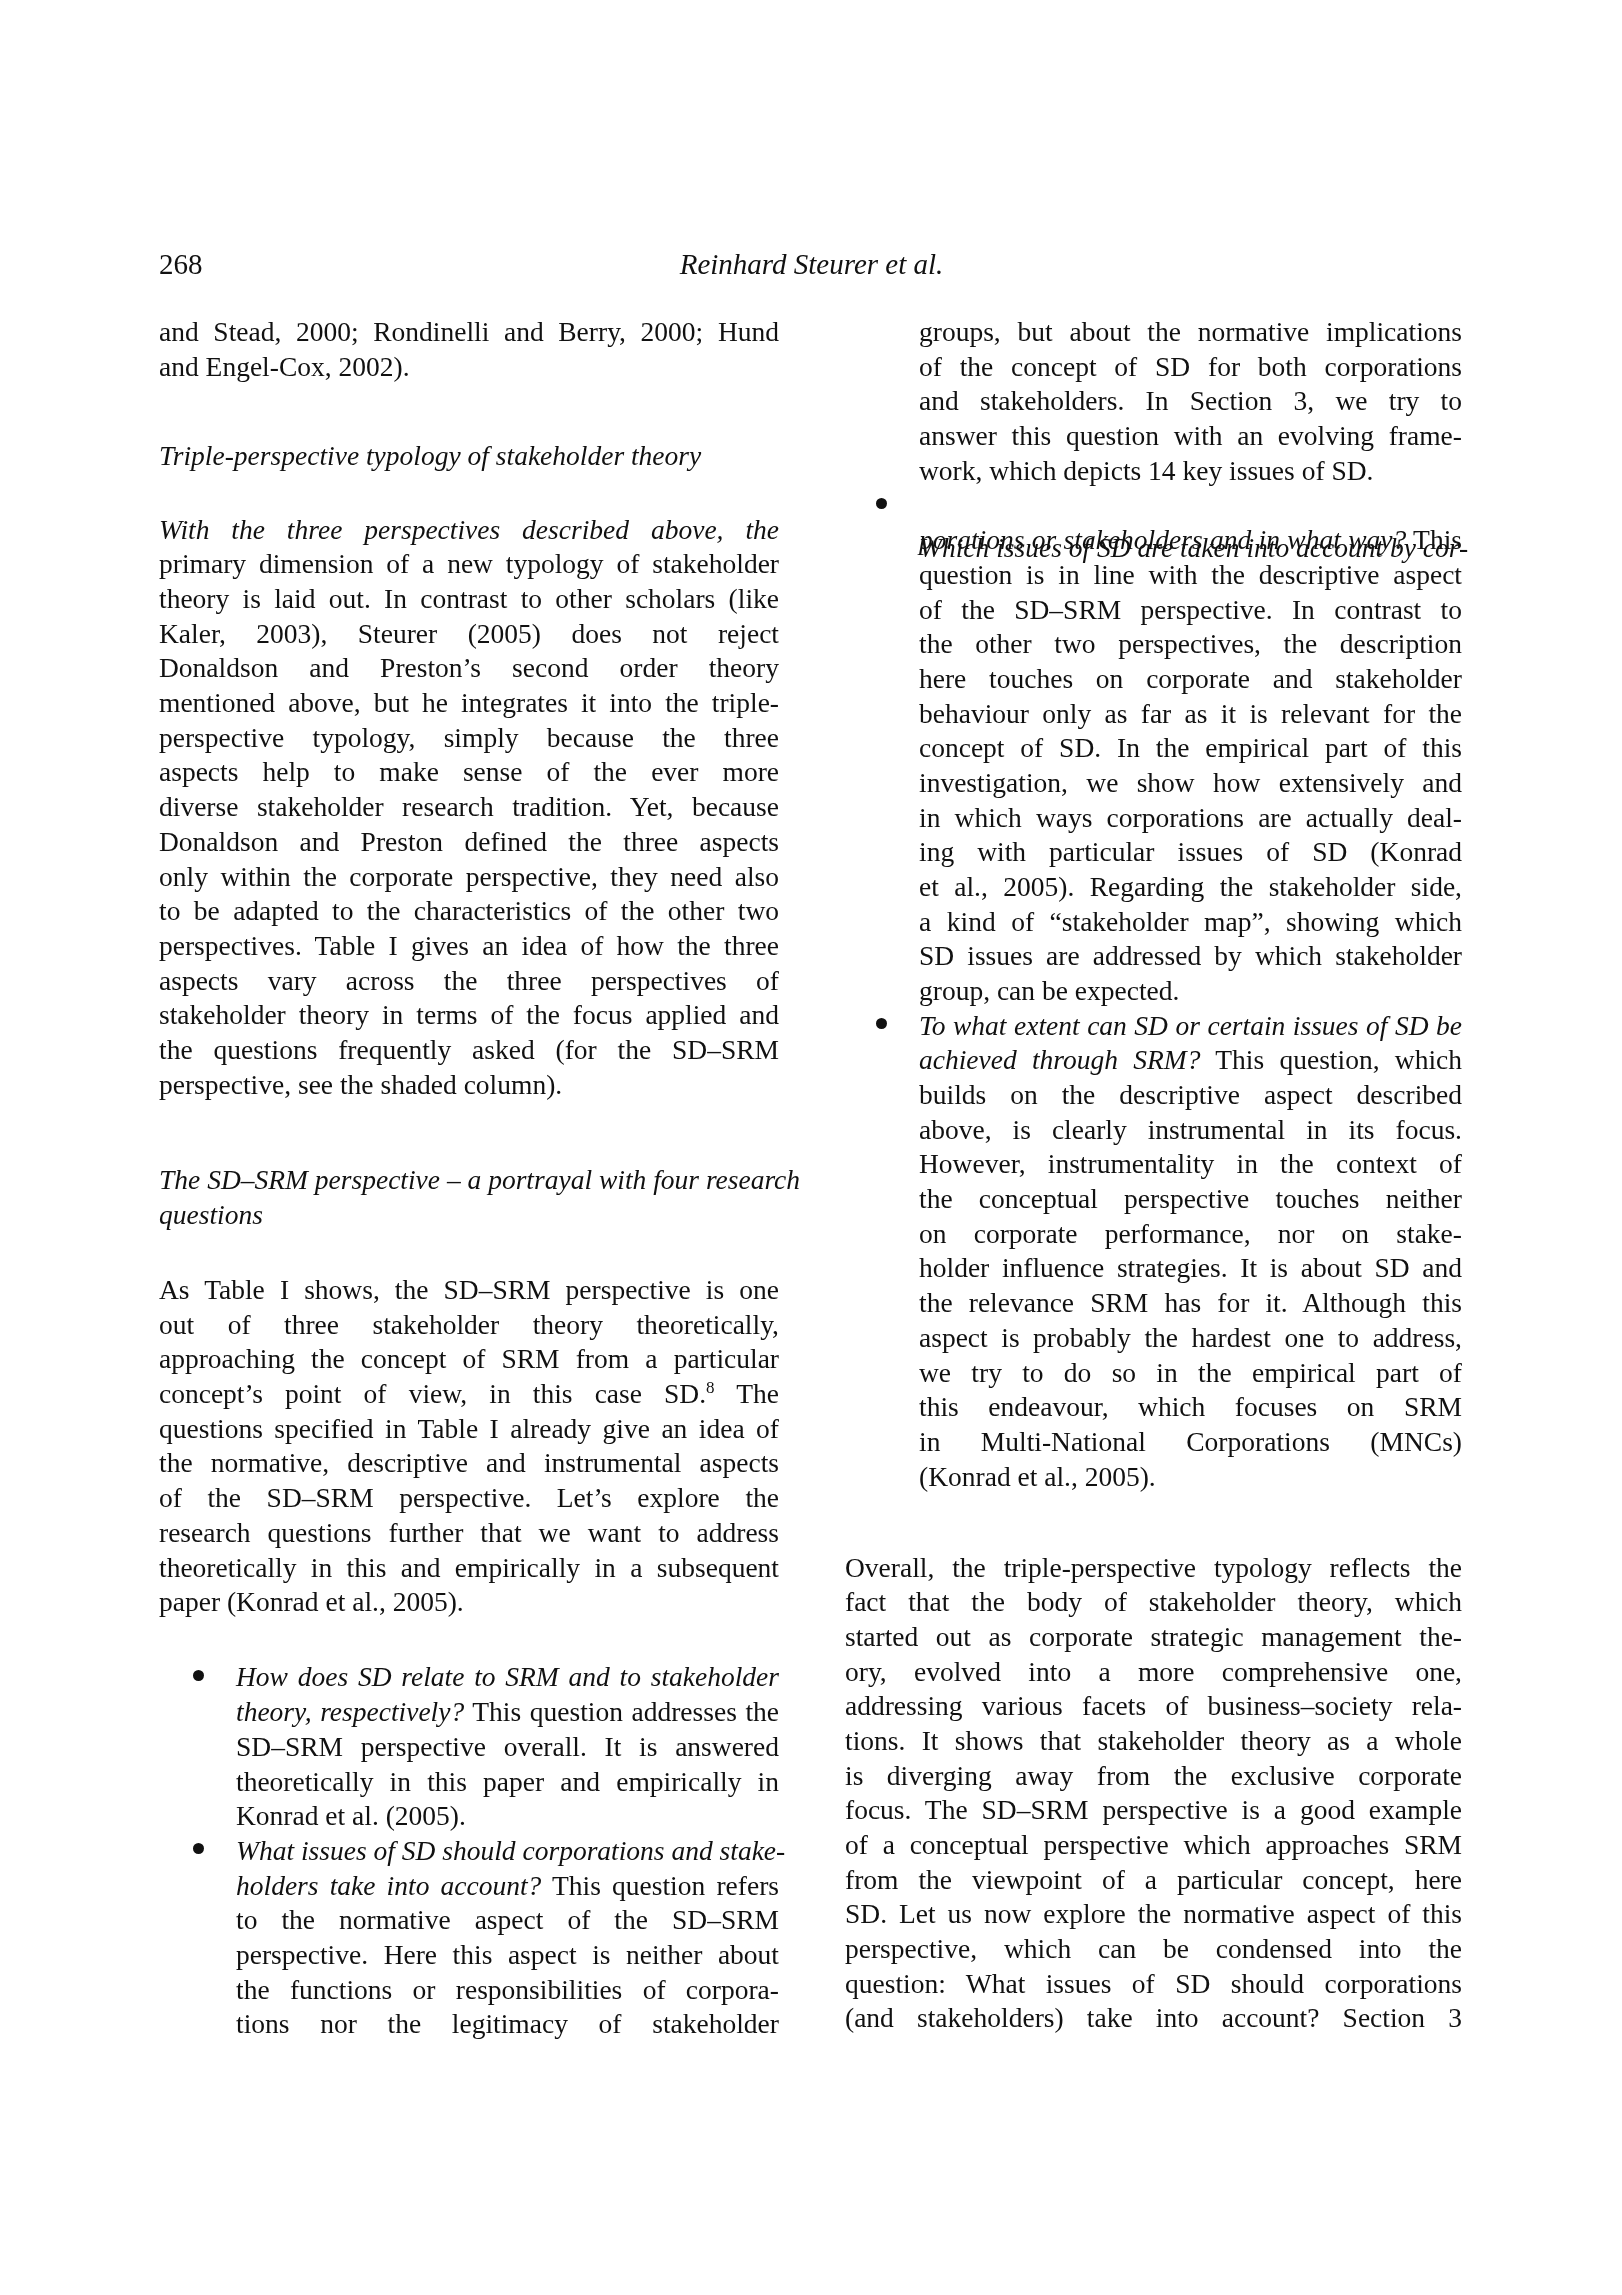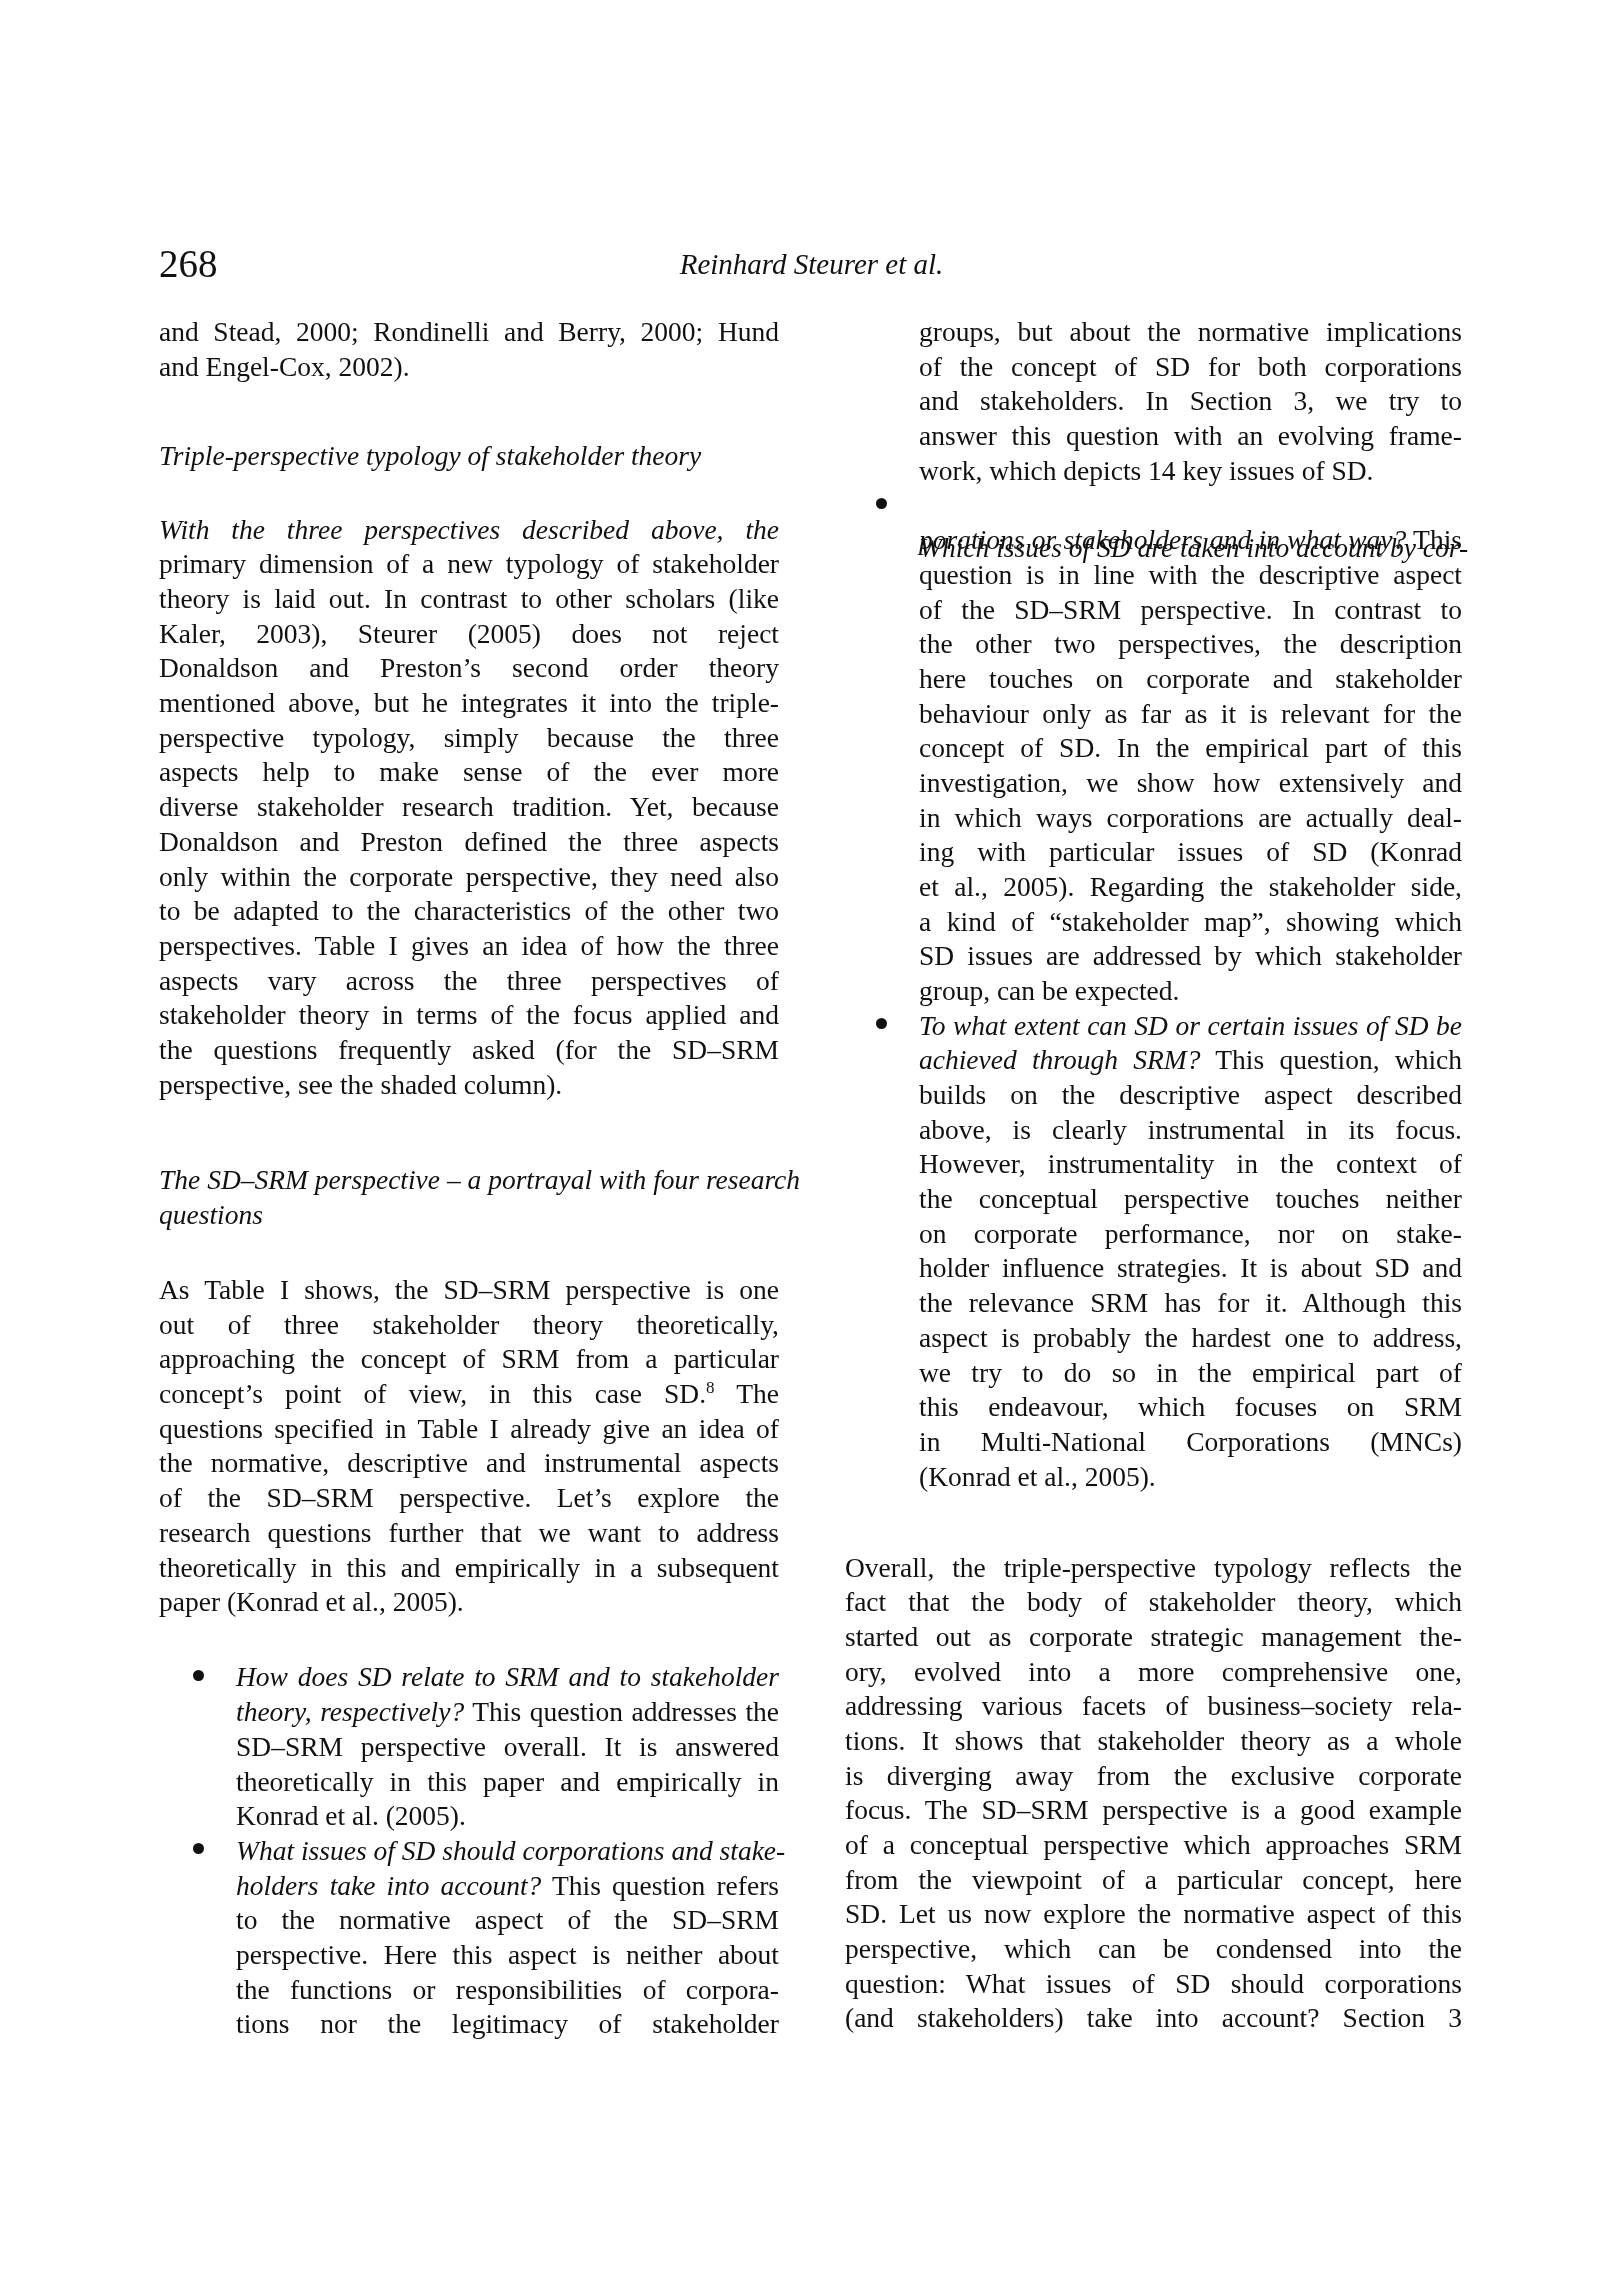--- a/index.html
+++ b/index.html
@@ -4,21 +4,21 @@
 <style>
   html, body { margin: 0; padding: 0; background: #ffffff; }
   body { width: 1623px; height: 2295px; position: relative; overflow: hidden; }
   .page {
     position: absolute; left: 0; top: 0; width: 1623px; height: 2295px;
     background: #ffffff; color: #111111;
     font-family: "Liberation Serif", "DejaVu Serif", serif;
   }
   .hdr-num {
     position: absolute; left: 159px; top: 247px;
-    font-size: 39px; line-height: 34px;
+    font-size: 29px; line-height: 34px;
   }
   .hdr-title {
     position: absolute; left: 0; width: 1623px; top: 247px;
     text-align: center; font-style: italic; font-size: 29px; line-height: 34px;
   }
   .col { position: absolute; }
   .col-left  { left: 159px; width: 620px; }
   .col-right { left: 845px; width: 617px; }
   .ln {
     position: absolute; left: 0; right: 0; height: 35px;

